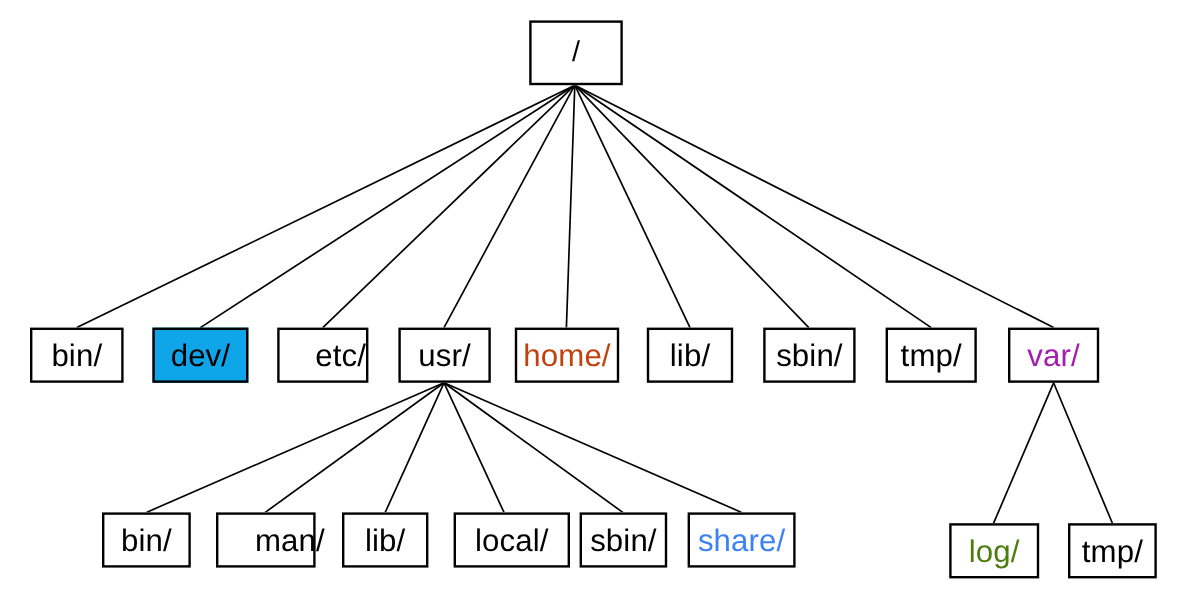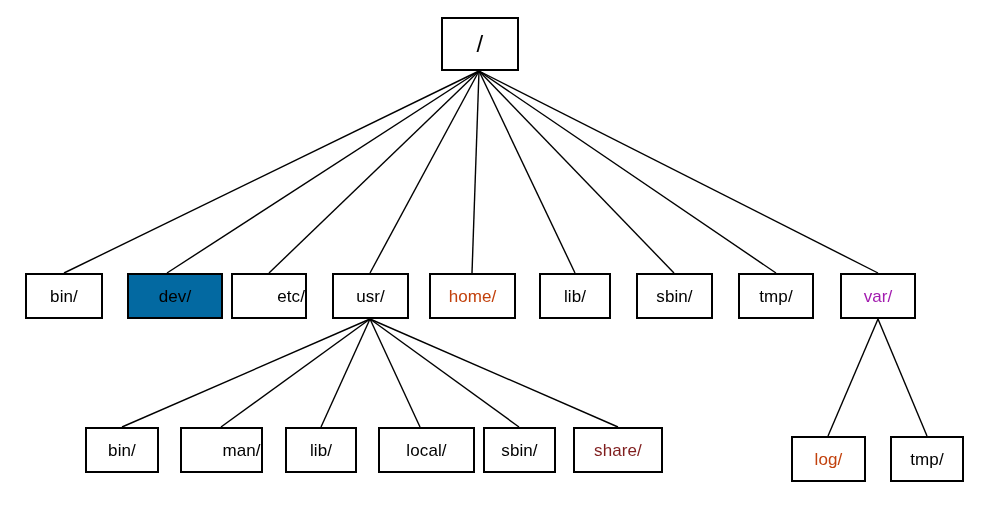--- a/index.html
+++ b/index.html
@@ -33,21 +33,21 @@
     border: 2px solid #000000;
     display: flex;
     align-items: center;
     justify-content: center;
     color: #000000;
     line-height: 1;
     white-space: nowrap;
   }
   .node-label {
     display: block;
-    font-size: 17px;
+    font-size: 26px;
     letter-spacing: 0.1px;
     color: #000000;
   }
   .node.root .node-label {
     font-size: 24px;
   }
 </style>
 </head>
 <body>
 
@@ -71,21 +71,21 @@
       <line x1="878" y1="319" x2="828" y2="436" stroke="#000000" stroke-width="1.4" shape-rendering="geometricPrecision"></line>
       <line x1="878" y1="319" x2="927" y2="436" stroke="#000000" stroke-width="1.4" shape-rendering="geometricPrecision"></line>
     </svg>
   <div id="node-layer">
       <div class="node root" style="left: 441px; top: 17px; width: 78px; height: 54px; border-color: rgb(0, 0, 0); background: rgb(255, 255, 255);">
         <span class="node-label" style="color: rgb(0, 0, 0);">/</span>
       </div>
       <div class="node" style="left: 25px; top: 273px; width: 78px; height: 46px; border-color: rgb(0, 0, 0); background: rgb(255, 255, 255);">
         <span class="node-label" style="color: rgb(0, 0, 0);">bin/</span>
       </div>
-      <div class="node" style="left: 127px; top: 273px; width: 96px; height: 46px; border-color: rgb(0, 0, 0); background: #0369a1;">
+      <div class="node" style="left: 127px; top: 273px; width: 80px; height: 46px; border-color: rgb(0, 0, 0); background: #0ea5e9;">
         <span class="node-label" style="color: rgb(0, 0, 0);">dev/</span>
       </div>
       <div class="node" style="left: 231px; top: 273px; width: 76px; height: 46px; border-color: rgb(0, 0, 0); background: rgb(255, 255, 255); justify-content: flex-end;">
         <span class="node-label" style="color: rgb(0, 0, 0);">etc/</span>
       </div>
       <div class="node" style="left: 332px; top: 273px; width: 77px; height: 46px; border-color: rgb(0, 0, 0); background: rgb(255, 255, 255); align-items: center;">
         <span class="node-label" style="color: rgb(0, 0, 0);">usr/</span>
       </div>
       <div class="node" style="left: 429px; top: 273px; width: 87px; height: 46px; border-color: rgb(0, 0, 0); background: rgb(255, 255, 255);">
         <span class="node-label" style="color: #c2410c;">home/</span>
@@ -111,22 +111,22 @@
       <div class="node" style="left: 285px; top: 427px; width: 72px; height: 46px; border-color: rgb(0, 0, 0); background: rgb(255, 255, 255);">
         <span class="node-label" style="color: rgb(0, 0, 0);">lib/</span>
       </div>
       <div class="node" style="left: 378px; top: 427px; width: 97px; height: 46px; border-color: rgb(0, 0, 0); background: rgb(255, 255, 255);">
         <span class="node-label" style="color: rgb(0, 0, 0);">local/</span>
       </div>
       <div class="node" style="left: 483px; top: 427px; width: 73px; height: 46px; border-color: rgb(0, 0, 0); background: rgb(255, 255, 255);">
         <span class="node-label" style="color: rgb(0, 0, 0);">sbin/</span>
       </div>
       <div class="node" style="left: 573px; top: 427px; width: 90px; height: 46px; border-color: rgb(0, 0, 0); background: rgb(255, 255, 255);">
-        <span class="node-label" style="color: #7f1d1d;">share/</span>
+        <span class="node-label" style="color: #3b82f6;">share/</span>
       </div>
       <div class="node" style="left: 791px; top: 436px; width: 75px; height: 46px; border-color: rgb(0, 0, 0); background: rgb(255, 255, 255);">
-        <span class="node-label" style="color: #c2410c; text-align: center;">log/</span>
+        <span class="node-label" style="color: #4d7c0f; text-align: center;">log/</span>
       </div>
       <div class="node" style="left: 890px; top: 436px; width: 74px; height: 46px; border-color: rgb(0, 0, 0); background: rgb(255, 255, 255);">
         <span class="node-label" style="color: rgb(0, 0, 0);">tmp/</span>
       </div>
     </div>
 </div>
 
 </body></html>

